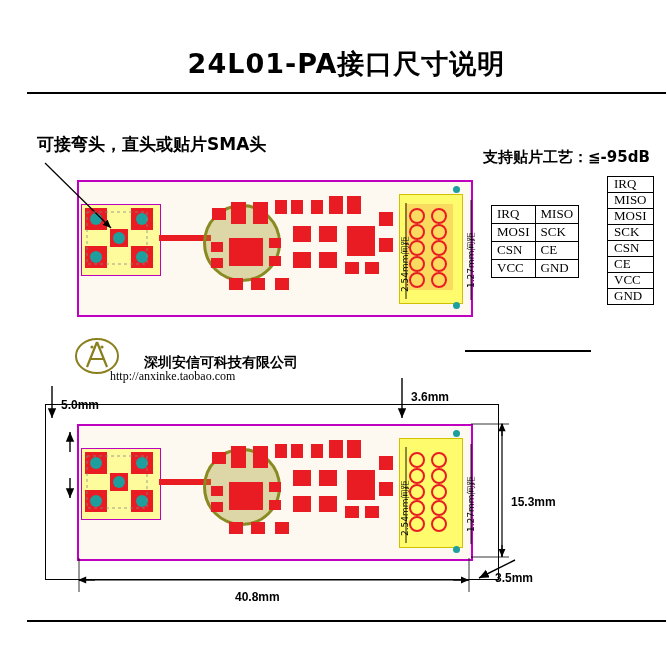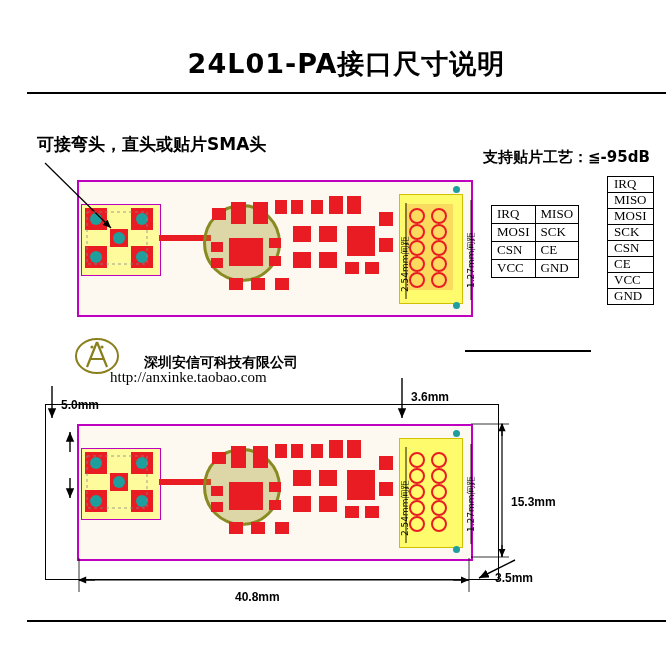--- a/index.html
+++ b/index.html
@@ -29,21 +29,21 @@
 
   .callout{
     font-size:17px;font-weight:bold;left:24px;top:133px;
   }
   .spec1{font-size:15px;left:470px;top:117px;font-weight:bold;}
   .spec2{font-size:15px;left:470px;top:148px;font-weight:bold;}
   .smt{font-size:17px;left:455px;top:326px;font-weight:bold;}
   .tol{font-size:14px;left:538px;top:417px;font-weight:bold;}
 
   .company{font-size:14px;left:131px;top:334px;font-weight:bold;margin-top:20px;}
-  .url{font-size:15px;left:97px;top:369px;font-family:"Liberation Serif",serif;}
+  .url{font-size:12px;left:97px;top:369px;font-family:"Liberation Serif",serif;}
 
   
   .logo{position:absolute;left:61px;top:333px;width:46px;height:46px;}
 
   
   table.pins{
     position:absolute;border-collapse:collapse;background:#fff;
   }
   table.pins td{
     border:1px solid #000;font-size:13px;padding:1px 5px;

